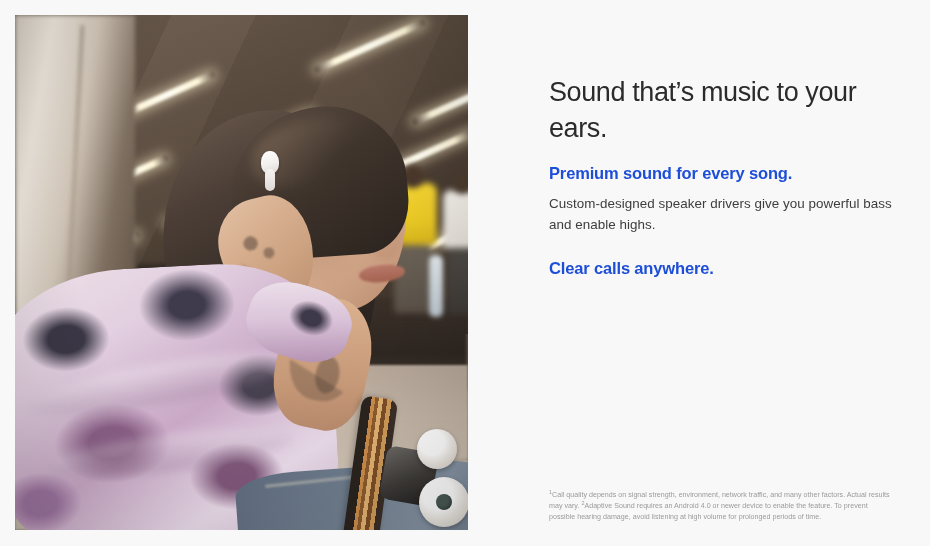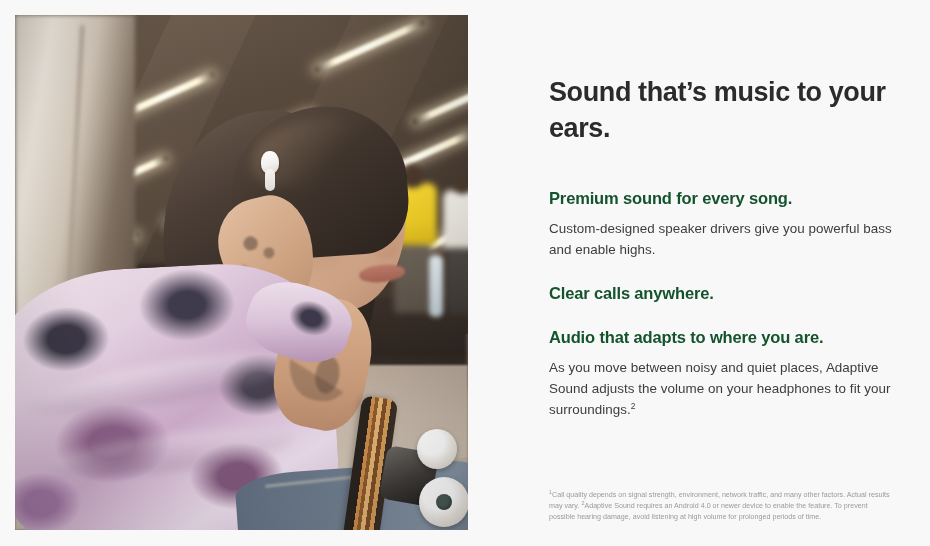--- a/index.html
+++ b/index.html
@@ -375,35 +375,35 @@
   .content {
     position: absolute;
     left: 549px;
     top: 74px;
     width: 352px;
   }
 
   .headline {
     font-size: 27px;
     line-height: 36px;
-    font-weight: bold;
+    font-weight: normal;
     letter-spacing: -.4px;
     color: #2b2b2b;
-    margin-bottom: 41px;
+    margin-bottom: 16px;
   }
 
   .block { margin-bottom: 22px; }
   .block:last-child { margin-bottom: 0; }
 
   .block-title {
     font-size: 16.5px;
     line-height: 22px;
     font-weight: bold;
     letter-spacing: -.15px;
-    color: #14532d;
+    color: #1d4ed8;
     margin-bottom: 9px;
   }
 
   .block-body {
     font-size: 13.4px;
     line-height: 21px;
     color: #3d3d3d;
     letter-spacing: .05px;
   }
 
@@ -513,21 +513,17 @@
 
     <div class="block">
       <h2 class="block-title">Premium sound for every song.</h2>
       <p class="block-body"><span>Custom-designed speaker drivers give you powerful bass and enable highs.</span></p>
     </div>
 
     <div class="block">
       <h2 class="block-title">Clear calls anywhere.</h2>
     </div>
 
-    <div class="block">
-      <h2 class="block-title">Audio that adapts to where you are.</h2>
-      <p class="block-body"><span>As you move between noisy and quiet places, Adaptive Sound adjusts the volume on your headphones to fit your surroundings.</span><sup>2</sup></p>
-    </div>
   </div>
 
   <p class="footnotes"><sup>1</sup><span>Call quality depends on signal strength, environment, network traffic, and many other factors. Actual results may vary. </span><sup>2</sup><span>Adaptive Sound requires an Android 4.0 or newer device to enable the feature. To prevent possible hearing damage, avoid listening at high volume for prolonged periods of time.</span></p>
 
 </div>
 
 </body></html>

